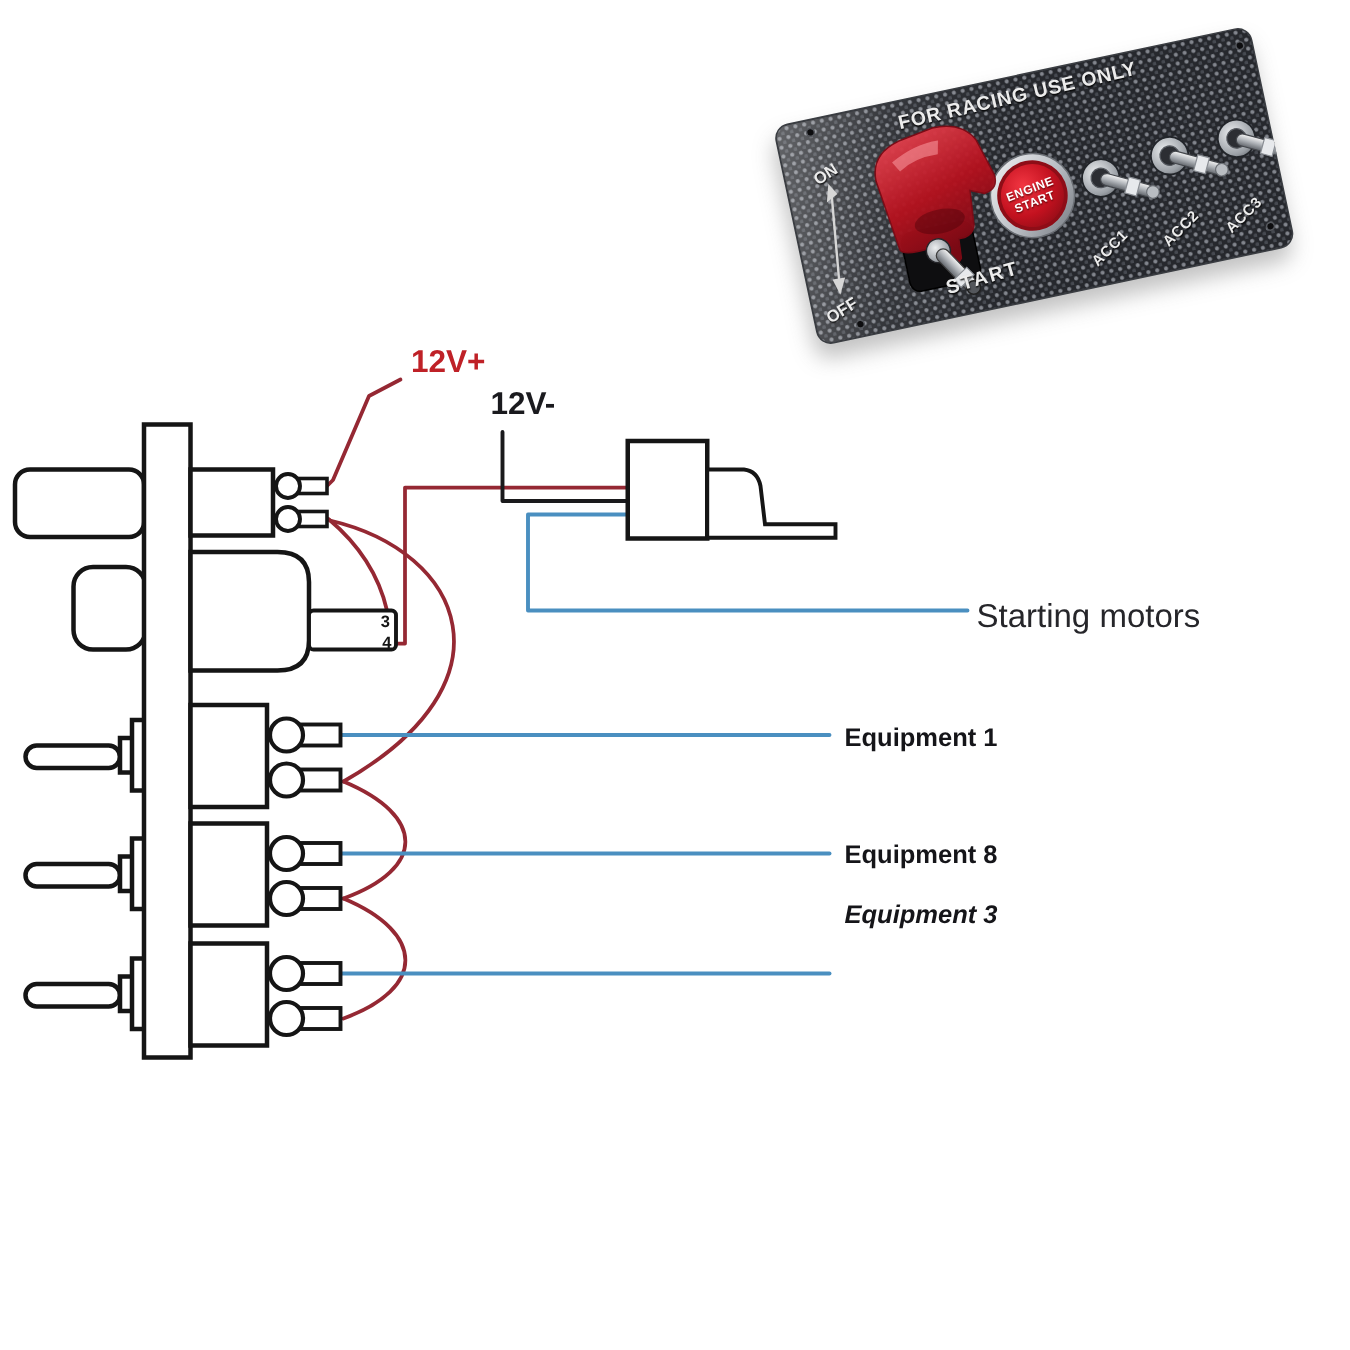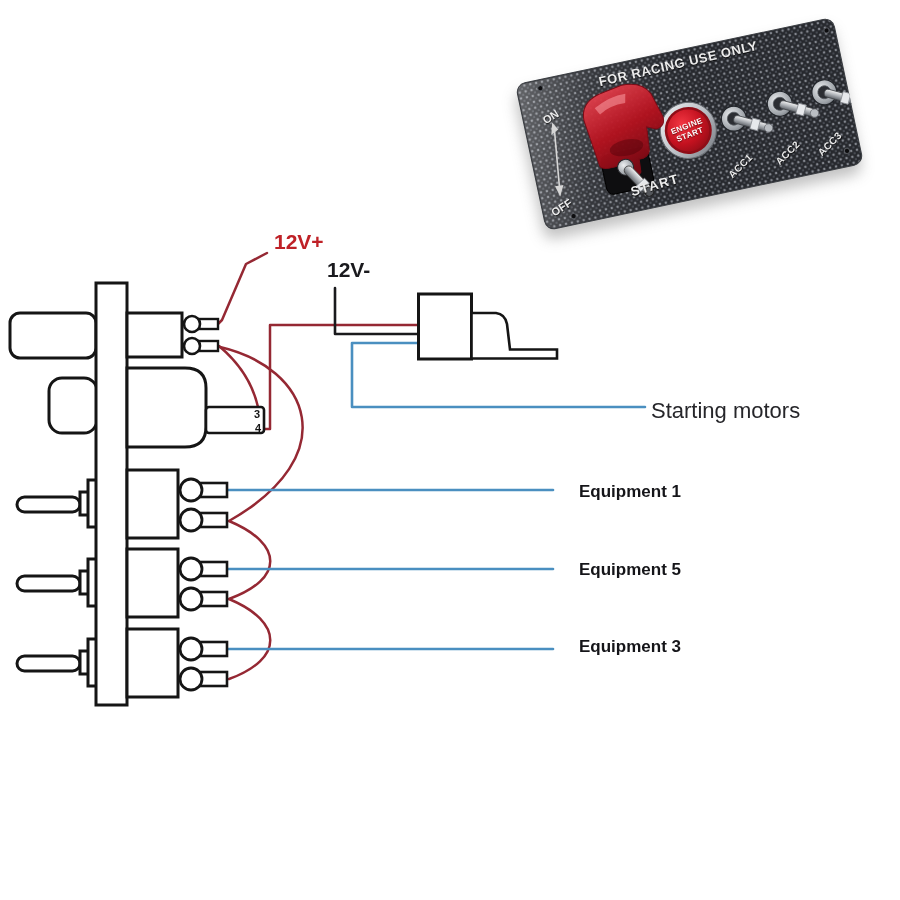--- a/index.html
+++ b/index.html
@@ -6,22 +6,22 @@
   body{
     width:900px;height:900px;position:relative;background:#ffffff;overflow:hidden;
     font-family:"Liberation Sans", sans-serif;
   }
   .abs{position:absolute;}
   
   .lbl{position:absolute;white-space:nowrap;}
   .lbl-pos{left:274px;top:230px;font-size:21px;font-weight:bold;color:#bf2127;}
   .lbl-neg{left:307px;top:258px;font-size:21px;font-weight:bold;color:#1a1a1e;margin-left:20px;}
   .lbl-motors{left:651px;top:398px;font-size:22px;color:#26262a;}
-  .lbl-eq{left:563px;font-size:17px;font-weight:bold;color:#151519;margin-left:16px;}
-  .lbl-eq1{top:482px;} .lbl-eq2{top:560px;} .lbl-eq3{top:637px;}
+  .lbl-eq{left:563px;font-size:17px;font-weight:bold;color:#151519;}
+  .lbl-eq1{top:482px;} .lbl-eq2{top:560px;} .lbl-eq3{top:600px;font-style:italic;}
   
   .photo-wrap{
     position:absolute;left:527px;top:49px;width:325px;height:150px;
     transform:rotate(-12deg);transform-origin:50% 50%;
   }
   .panel-face{
     position:absolute;inset:0;border-radius:10px;
     background-color:#26282d;
     background-image:
       linear-gradient(105deg, rgba(255,255,255,0.28) 0%, rgba(255,255,255,0.07) 22%, rgba(255,255,255,0) 45%),
@@ -120,21 +120,21 @@
   </g>
 
   <text x="260" y="418" text-anchor="end" font-size="11" font-weight="bold" fill="#151515" font-family="Liberation Sans, sans-serif">3</text>
   <text x="261" y="432" text-anchor="end" font-size="11" font-weight="bold" fill="#151515" font-family="Liberation Sans, sans-serif">4</text>
 </svg>
 
 <div class="lbl lbl-pos">12V+</div>
 <div class="lbl lbl-neg">12V-</div>
 <div class="lbl lbl-motors">Starting motors</div>
 <div class="lbl lbl-eq lbl-eq1">Equipment 1</div>
-<div class="lbl lbl-eq lbl-eq2">Equipment 5</div>
+<div class="lbl lbl-eq lbl-eq2">Equipment 8</div>
 <div class="lbl lbl-eq lbl-eq3">Equipment 3</div>
 
 <div class="photo-wrap">
   <div class="panel-face"></div>
 
   <svg class="abs" style="left:0;top:0;" width="325" height="150" viewBox="0 0 325 150">
     <defs>
       <linearGradient id="bezelGrad" x1="0" y1="0" x2="1" y2="1">
         <stop offset="0" stop-color="#f2f3f5"></stop>
           <stop offset="0.55" stop-color="#b9bdc3"></stop>

